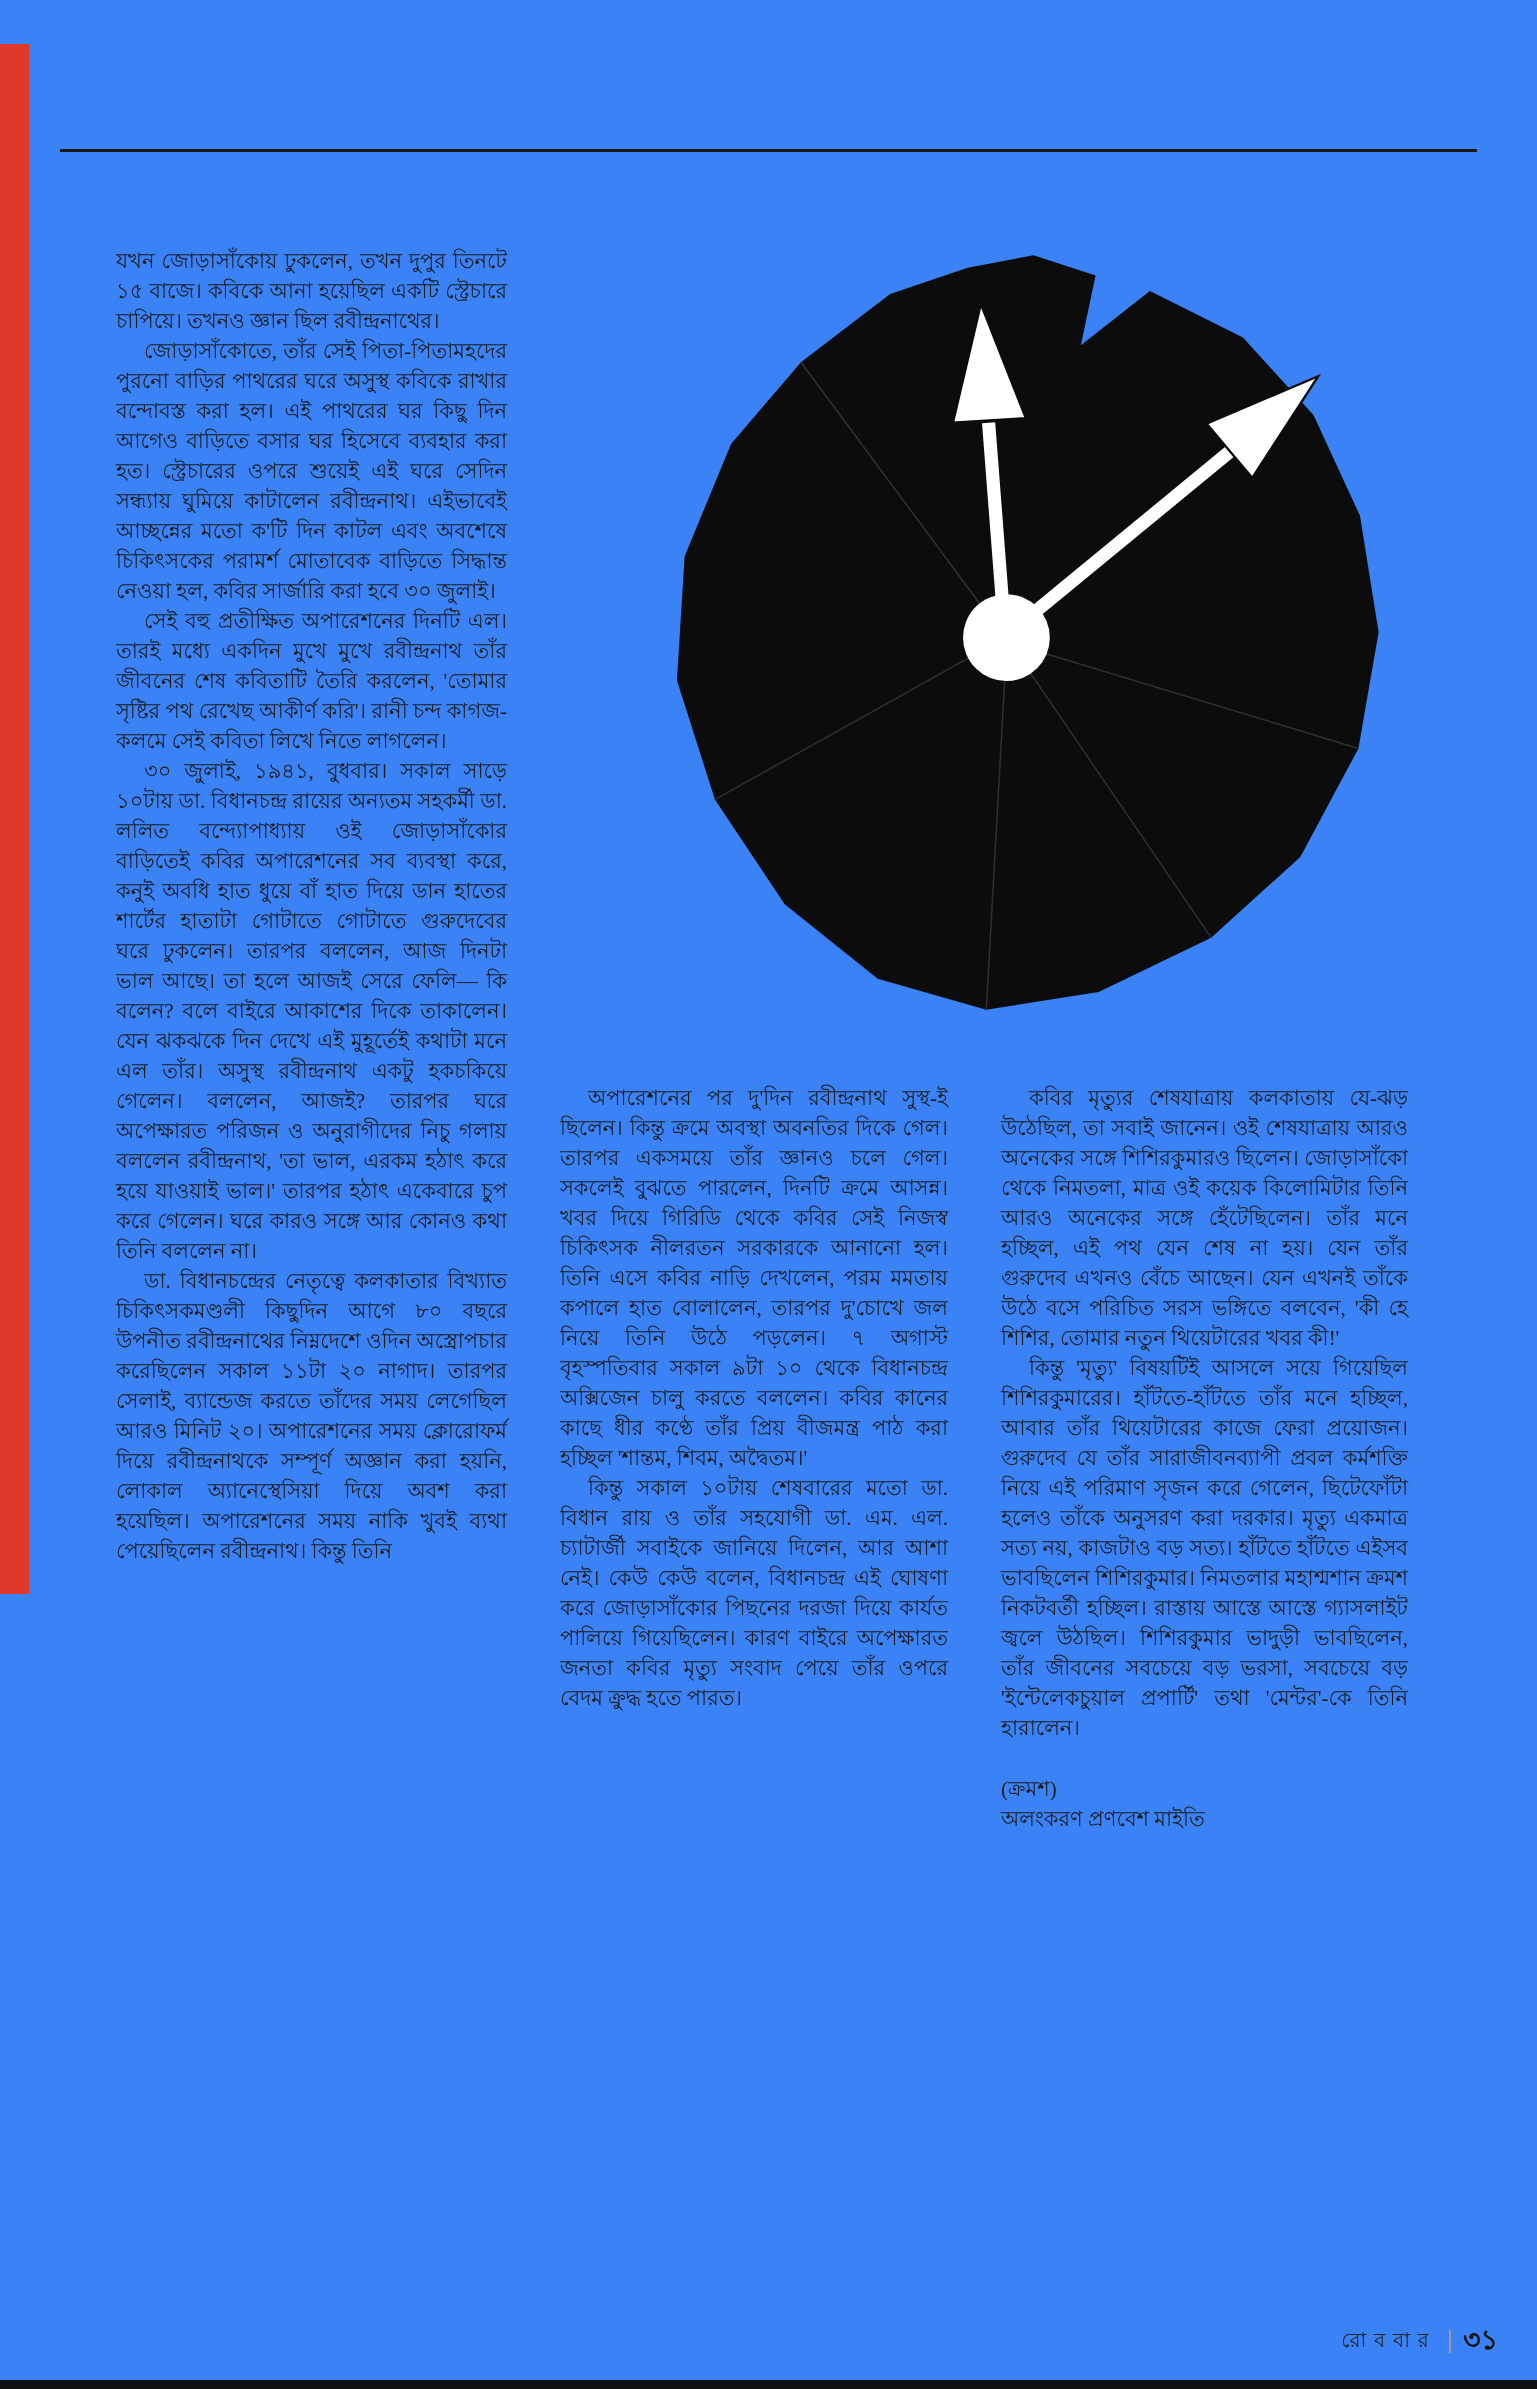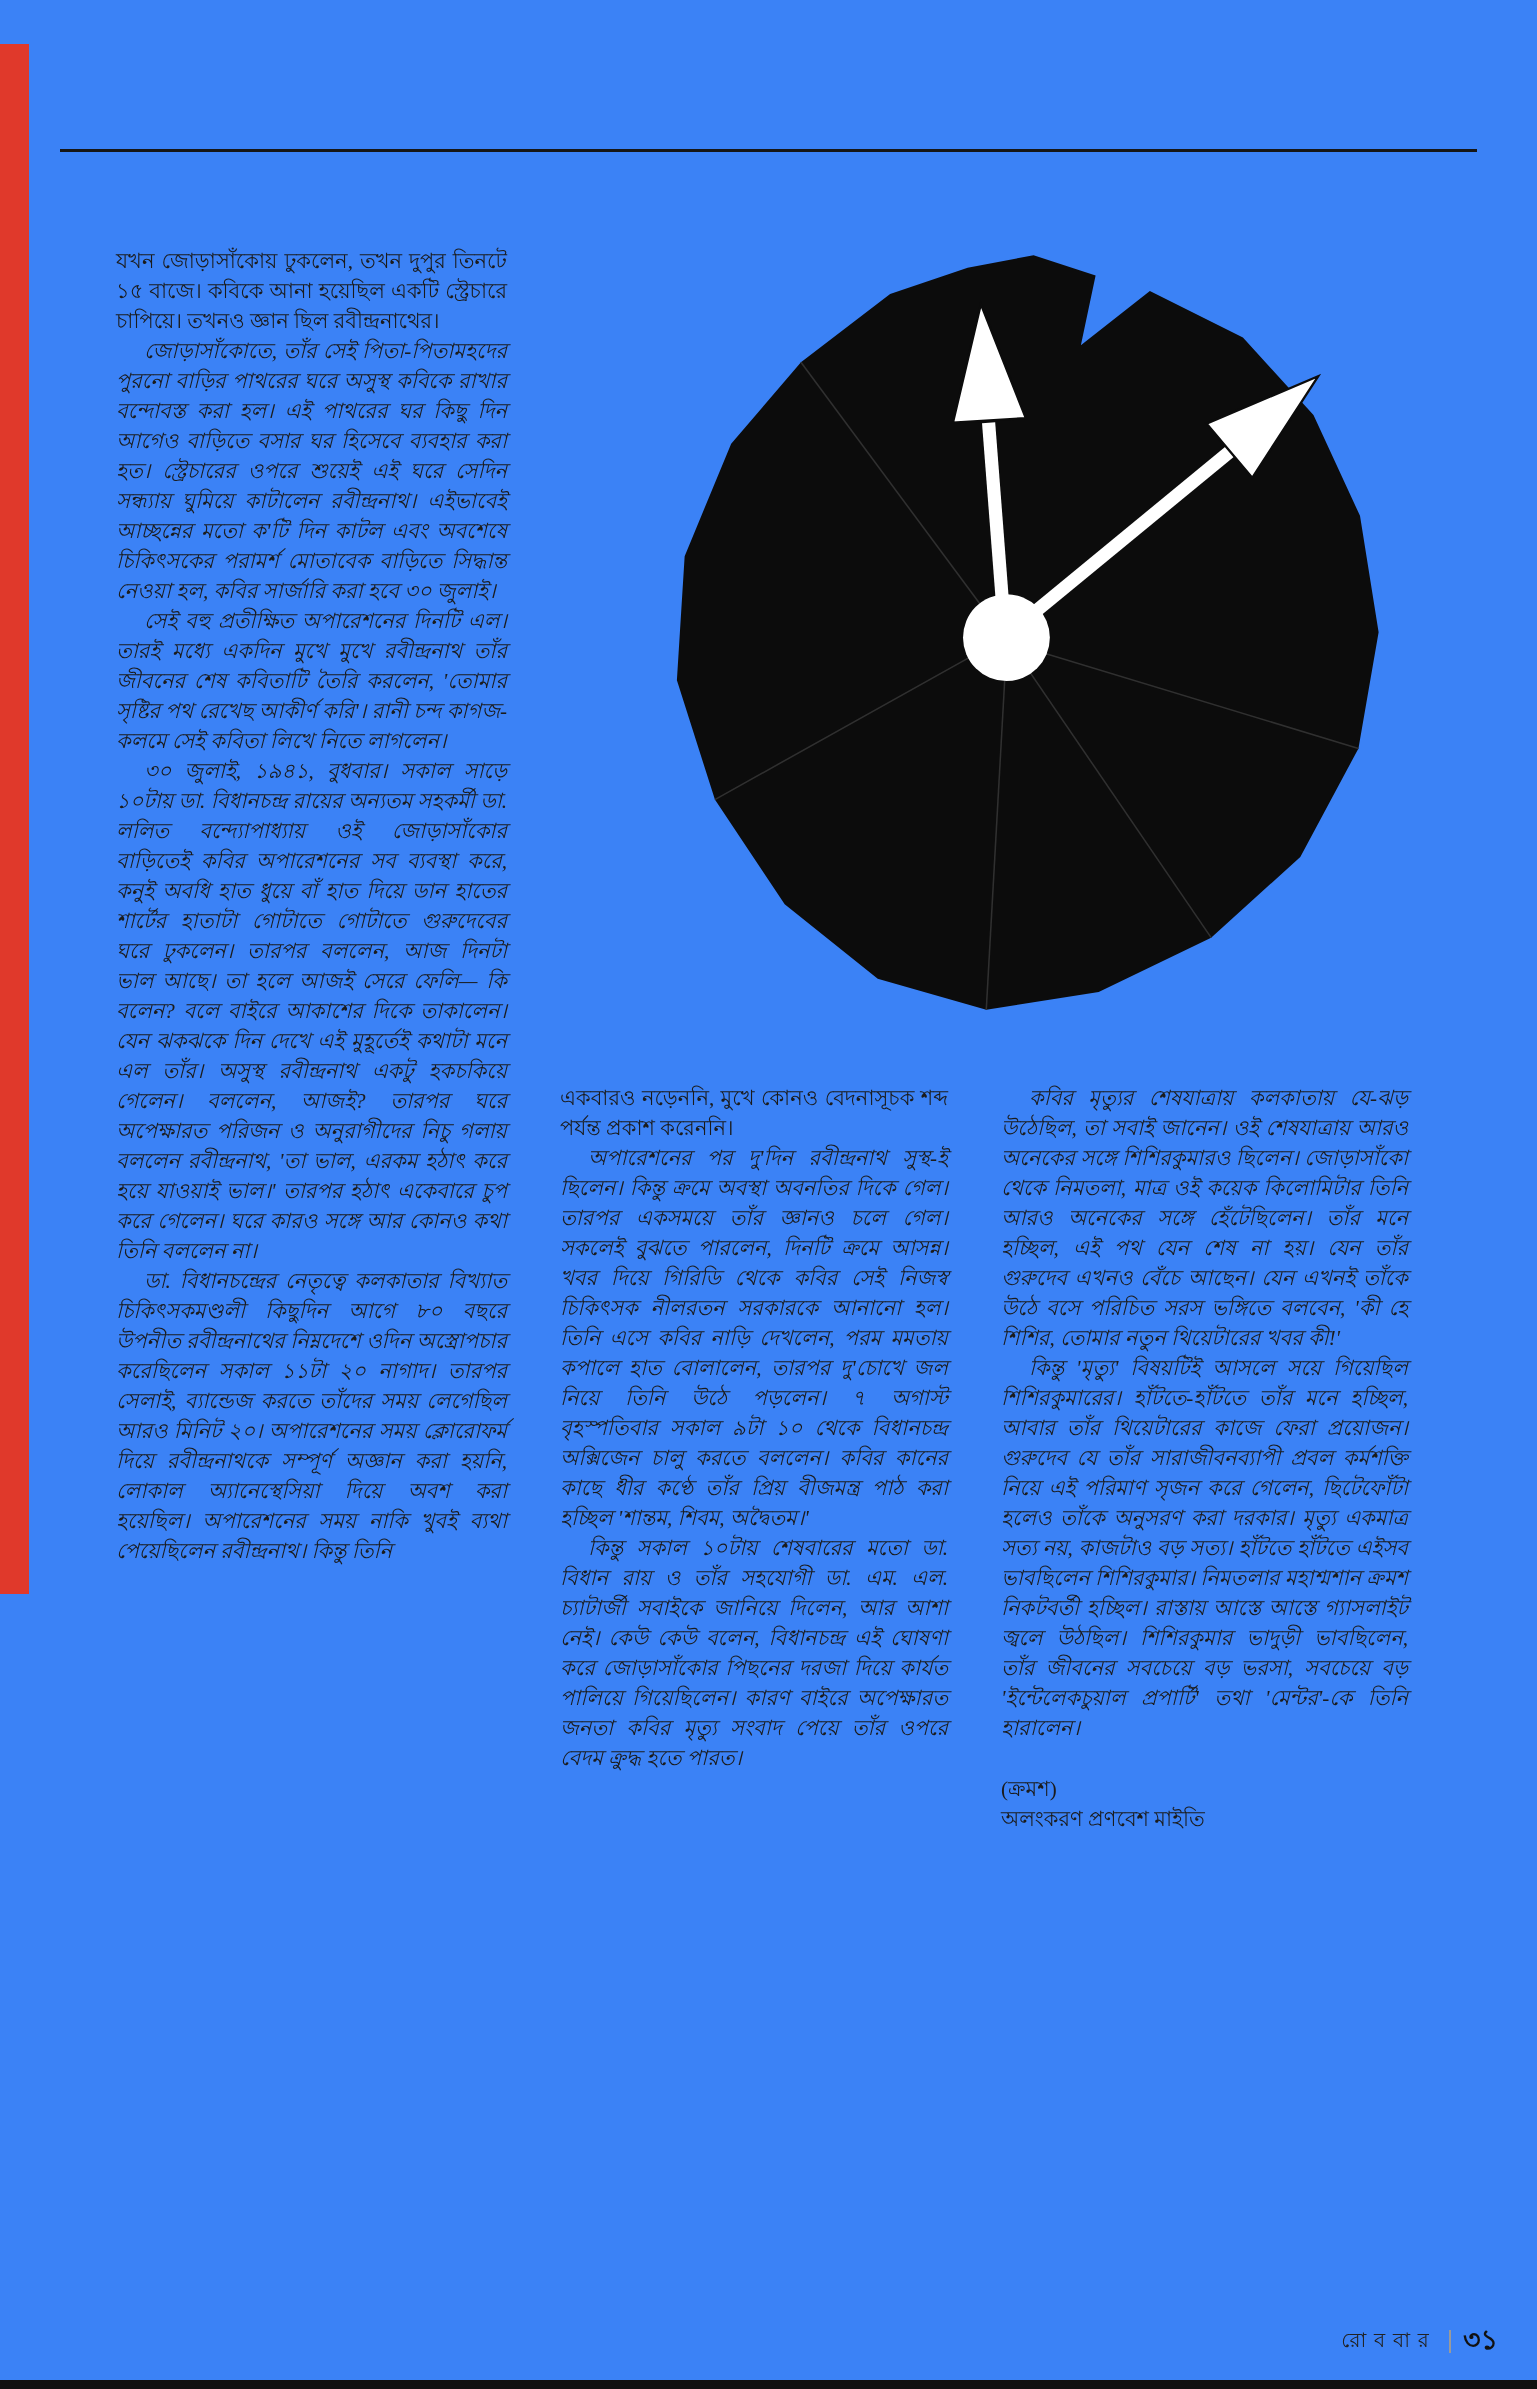--- a/index.html
+++ b/index.html
@@ -37,21 +37,21 @@
     left: 642px; top: 246px;
     width: 756px; height: 787px;
   }
   .col {
     position: absolute;
     text-align: justify;
     font-size: 21px;
     line-height: 30px;
   }
   .col p { margin: 0; }
-  .col p.indent { text-indent: 28px; font-style: italic; }
+  .col p.indent { text-indent: 28px; }
   #col1 { left: 116px; top: 246px; width: 391px; }
   #col2 { left: 560px; top: 1083px; width: 388px; }
   #col3 { left: 1001px; top: 1083px; width: 407px; }
   .credit { text-align: left; }
   .credit.first { margin-top: 31px; }
   .credit-name { font-weight: normal; }
   .footer {
     position: absolute;
     top: 2319px; right: 60px;
     display: flex;
@@ -96,21 +96,20 @@
 
   <div id="col1" class="col">
     <p>যখন জোড়াসাঁকোয় ঢুকলেন, তখন দুপুর তিনটে ১৫ বাজে। কবিকে আনা হয়েছিল একটি স্ট্রেচারে চাপিয়ে। তখনও জ্ঞান ছিল রবীন্দ্রনাথের।</p>
     <p class="indent">জোড়াসাঁকোতে, তাঁর সেই পিতা-পিতামহদের পুরনো বাড়ির পাথরের ঘরে অসুস্থ কবিকে রাখার বন্দোবস্ত করা হল। এই পাথরের ঘর কিছু দিন আগেও বাড়িতে বসার ঘর হিসেবে ব্যবহার করা হত। স্ট্রেচারের ওপরে শুয়েই এই ঘরে সেদিন সন্ধ্যায় ঘুমিয়ে কাটালেন রবীন্দ্রনাথ। এইভাবেই আচ্ছন্নের মতো ক'টি দিন কাটল এবং অবশেষে চিকিৎসকের পরামর্শ মোতাবেক বাড়িতে সিদ্ধান্ত নেওয়া হল, কবির সার্জারি করা হবে ৩০ জুলাই।</p>
     <p class="indent">সেই বহু প্রতীক্ষিত অপারেশনের দিনটি এল। তারই মধ্যে একদিন মুখে মুখে রবীন্দ্রনাথ তাঁর জীবনের শেষ কবিতাটি তৈরি করলেন, 'তোমার সৃষ্টির পথ রেখেছ আকীর্ণ করি'। রানী চন্দ কাগজ-কলমে সেই কবিতা লিখে নিতে লাগলেন।</p>
     <p class="indent">৩০ জুলাই, ১৯৪১, বুধবার। সকাল সাড়ে ১০টায় ডা. বিধানচন্দ্র রায়ের অন্যতম সহকর্মী ডা. ললিত বন্দ্যোপাধ্যায় ওই জোড়াসাঁকোর বাড়িতেই কবির অপারেশনের সব ব্যবস্থা করে, কনুই অবধি হাত ধুয়ে বাঁ হাত দিয়ে ডান হাতের শার্টের হাতাটা গোটাতে গোটাতে গুরুদেবের ঘরে ঢুকলেন। তারপর বললেন, আজ দিনটা ভাল আছে। তা হলে আজই সেরে ফেলি— কি বলেন? বলে বাইরে আকাশের দিকে তাকালেন। যেন ঝকঝকে দিন দেখে এই মুহূর্তেই কথাটা মনে এল তাঁর। অসুস্থ রবীন্দ্রনাথ একটু হকচকিয়ে গেলেন। বললেন, আজই? তারপর ঘরে অপেক্ষারত পরিজন ও অনুরাগীদের নিচু গলায় বললেন রবীন্দ্রনাথ, 'তা ভাল, এরকম হঠাৎ করে হয়ে যাওয়াই ভাল।' তারপর হঠাৎ একেবারে চুপ করে গেলেন। ঘরে কারও সঙ্গে আর কোনও কথা তিনি বললেন না।</p>
     <p class="indent">ডা. বিধানচন্দ্রের নেতৃত্বে কলকাতার বিখ্যাত চিকিৎসকমণ্ডলী কিছুদিন আগে ৮০ বছরে উপনীত রবীন্দ্রনাথের নিম্নদেশে ওদিন অস্ত্রোপচার করেছিলেন সকাল ১১টা ২০ নাগাদ। তারপর সেলাই, ব্যান্ডেজ করতে তাঁদের সময় লেগেছিল আরও মিনিট ২০। অপারেশনের সময় ক্লোরোফর্ম দিয়ে রবীন্দ্রনাথকে সম্পূর্ণ অজ্ঞান করা হয়নি, লোকাল অ্যানেস্থেসিয়া দিয়ে অবশ করা হয়েছিল। অপারেশনের সময় নাকি খুবই ব্যথা পেয়েছিলেন রবীন্দ্রনাথ। কিন্তু তিনি</p>
   </div>
 
   <div id="col2" class="col">
-    <p>একবারও নড়েননি, মুখে কোনও বেদনাসূচক শব্দ পর্যন্ত প্রকাশ করেননি।</p>
     <p class="indent">অপারেশনের পর দু'দিন রবীন্দ্রনাথ সুস্থ-ই ছিলেন। কিন্তু ক্রমে অবস্থা অবনতির দিকে গেল। তারপর একসময়ে তাঁর জ্ঞানও চলে গেল। সকলেই বুঝতে পারলেন, দিনটি ক্রমে আসন্ন। খবর দিয়ে গিরিডি থেকে কবির সেই নিজস্ব চিকিৎসক নীলরতন সরকারকে আনানো হল। তিনি এসে কবির নাড়ি দেখলেন, পরম মমতায় কপালে হাত বোলালেন, তারপর দু'চোখে জল নিয়ে তিনি উঠে পড়লেন। ৭ অগাস্ট বৃহস্পতিবার সকাল ৯টা ১০ থেকে বিধানচন্দ্র অক্সিজেন চালু করতে বললেন। কবির কানের কাছে ধীর কণ্ঠে তাঁর প্রিয় বীজমন্ত্র পাঠ করা হচ্ছিল 'শান্তম, শিবম, অদ্বৈতম।'</p>
     <p class="indent">কিন্তু সকাল ১০টায় শেষবারের মতো ডা. বিধান রায় ও তাঁর সহযোগী ডা. এম. এল. চ্যাটার্জী সবাইকে জানিয়ে দিলেন, আর আশা নেই। কেউ কেউ বলেন, বিধানচন্দ্র এই ঘোষণা করে জোড়াসাঁকোর পিছনের দরজা দিয়ে কার্যত পালিয়ে গিয়েছিলেন। কারণ বাইরে অপেক্ষারত জনতা কবির মৃত্যু সংবাদ পেয়ে তাঁর ওপরে বেদম ক্রুদ্ধ হতে পারত।</p>
   </div>
 
   <div id="col3" class="col">
     <p class="indent">কবির মৃত্যুর শেষযাত্রায় কলকাতায় যে-ঝড় উঠেছিল, তা সবাই জানেন। ওই শেষযাত্রায় আরও অনেকের সঙ্গে শিশিরকুমারও ছিলেন। জোড়াসাঁকো থেকে নিমতলা, মাত্র ওই কয়েক কিলোমিটার তিনি আরও অনেকের সঙ্গে হেঁটেছিলেন। তাঁর মনে হচ্ছিল, এই পথ যেন শেষ না হয়। যেন তাঁর গুরুদেব এখনও বেঁচে আছেন। যেন এখনই তাঁকে উঠে বসে পরিচিত সরস ভঙ্গিতে বলবেন, 'কী হে শিশির, তোমার নতুন থিয়েটারের খবর কী!'</p>
     <p class="indent">কিন্তু 'মৃত্যু' বিষয়টিই আসলে সয়ে গিয়েছিল শিশিরকুমারের। হাঁটতে-হাঁটতে তাঁর মনে হচ্ছিল, আবার তাঁর থিয়েটারের কাজে ফেরা প্রয়োজন। গুরুদেব যে তাঁর সারাজীবনব্যাপী প্রবল কর্মশক্তি নিয়ে এই পরিমাণ সৃজন করে গেলেন, ছিটেফোঁটা হলেও তাঁকে অনুসরণ করা দরকার। মৃত্যু একমাত্র সত্য নয়, কাজটাও বড় সত্য। হাঁটতে হাঁটতে এইসব ভাবছিলেন শিশিরকুমার। নিমতলার মহাশ্মশান ক্রমশ নিকটবর্তী হচ্ছিল। রাস্তায় আস্তে আস্তে গ্যাসলাইট জ্বলে উঠছিল। শিশিরকুমার ভাদুড়ী ভাবছিলেন, তাঁর জীবনের সবচেয়ে বড় ভরসা, সবচেয়ে বড় 'ইন্টেলেকচুয়াল প্রপার্টি' তথা 'মেন্টর'-কে তিনি হারালেন।</p>
     <p class="credit first">(ক্রমশ)</p>
     <p class="credit"><span>অলংকরণ </span><span class="credit-name">প্রণবেশ মাইতি</span></p>
   </div>

